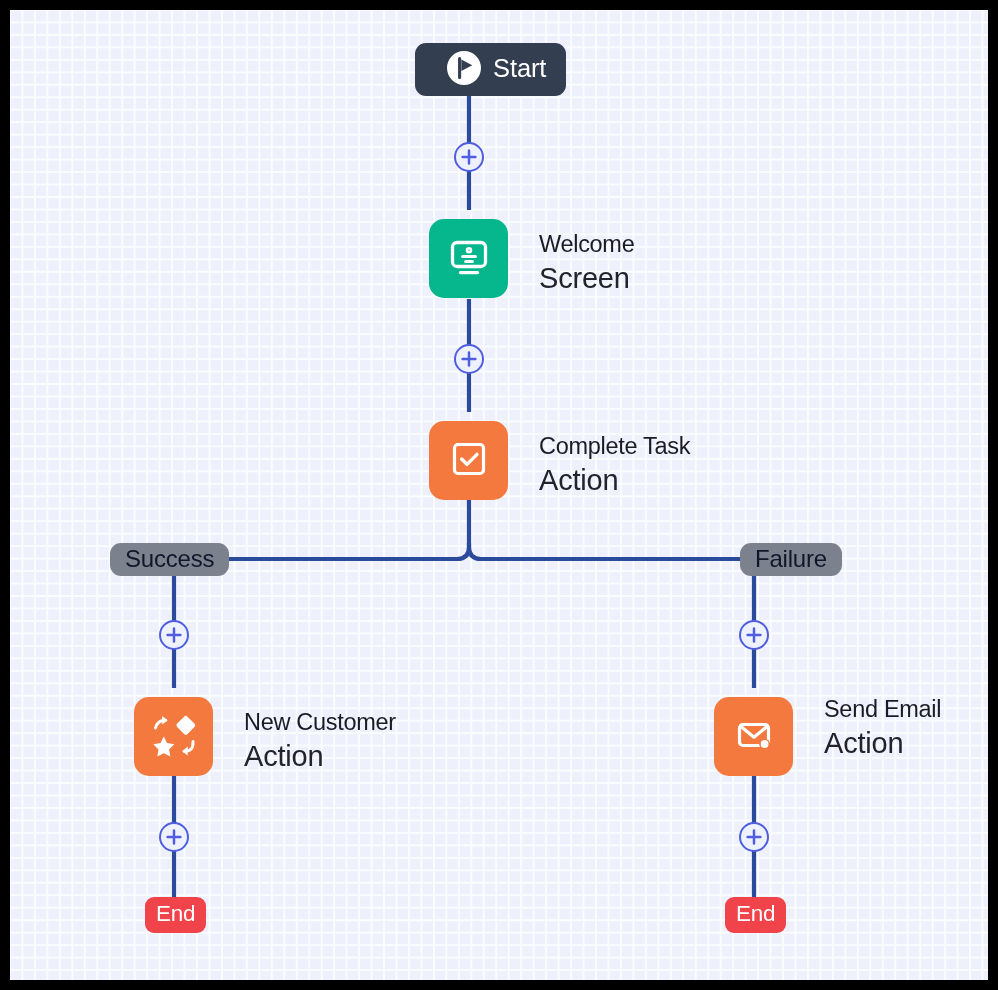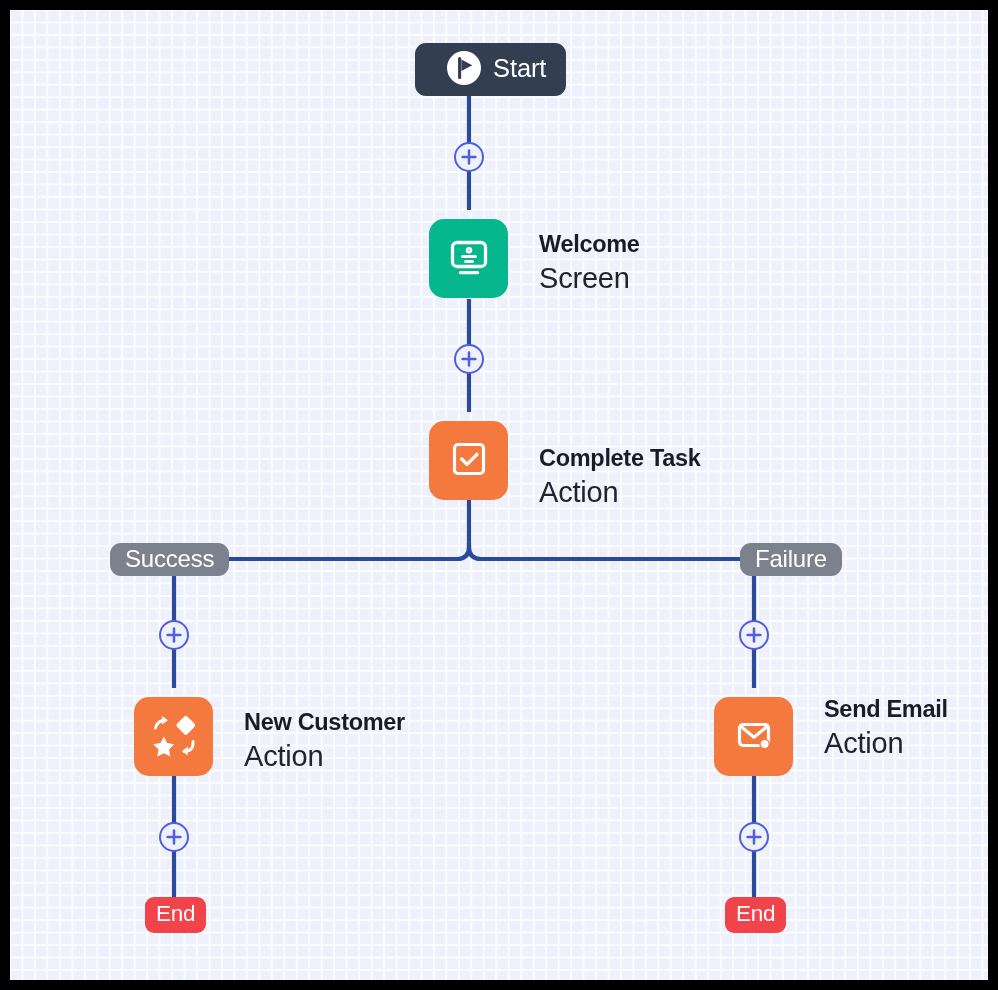--- a/index.html
+++ b/index.html
@@ -69,39 +69,39 @@
   .node-icon.teal   { background: #06b68d; }
   .node-icon.orange { background: #f4793f; }
 
   
   .node-text {
     position: absolute;
     white-space: nowrap;
   }
   .node-title {
     font-size: 23.5px;
-    font-weight: bold;
+    font-weight: normal;
     color: #1b1b26;
     letter-spacing: -0.3px;
     line-height: 1.18;
   }
   .node-sub {
     font-size: 29px;
     font-weight: 400;
     color: #23232e;
     letter-spacing: -0.2px;
     line-height: 1.2;
     margin-top: 2px;
   }
 
   
   .branch-pill {
     background: #7c818e;
     border-radius: 11px;
-    color: #ffffff;
+    color: #0f172a;
     font-size: 24px;
     font-weight: 400;
     letter-spacing: -0.2px;
     padding: 3px 15px 5px 15px;
     height: 33px;
     display: flex;
     align-items: center;
     justify-content: center;
     white-space: nowrap;
   }
@@ -207,21 +207,21 @@
 
         <path d="M19.2 9.5 L13.0 9.5 A3.5 3.5 0 0 0 9.5 13.0 L9.5 35.0
                  A3.5 3.5 0 0 0 13.0 38.5 L35.0 38.5
                  A3.5 3.5 0 0 0 38.5 35.0 L38.5 13.0
                  A3.5 3.5 0 0 0 35.0 9.5 L28.8 9.5" fill="none" stroke="#ffffff" stroke-width="3.2" stroke-linecap="round"></path>
         <line x1="19.6" y1="9.5" x2="28.4" y2="9.5" stroke="#ffffff" stroke-width="3.2" stroke-linecap="round"></line>
         <path d="M16.6 24.0 L22.0 29.4 L32.0 19.4" fill="none" stroke="#ffffff" stroke-width="3.4" stroke-linecap="round" stroke-linejoin="round"></path>
       </svg>
     </span>
   </div>
-  <div class="node-text" style="left:529px; top:423px;margin-top:12px;">
+  <div class="node-text" style="left:529px; top:423px;">
     <div class="node-title">Complete Task</div>
     <div class="node-sub">Action</div>
   </div>
 
   <div class="abs branch-pill" style="left:100px; top:533px;">
     <span>Success</span>
   </div>
   <div class="abs branch-pill" style="left:730px; top:533px;">
     <span>Failure</span>
   </div>

